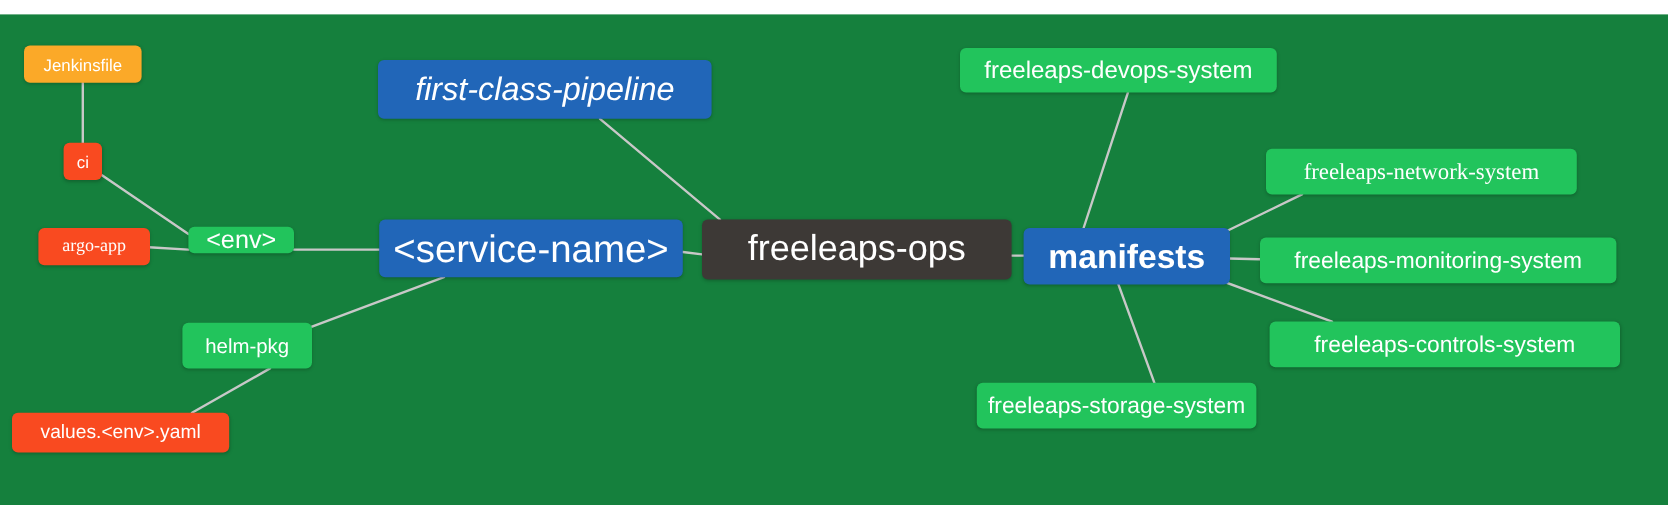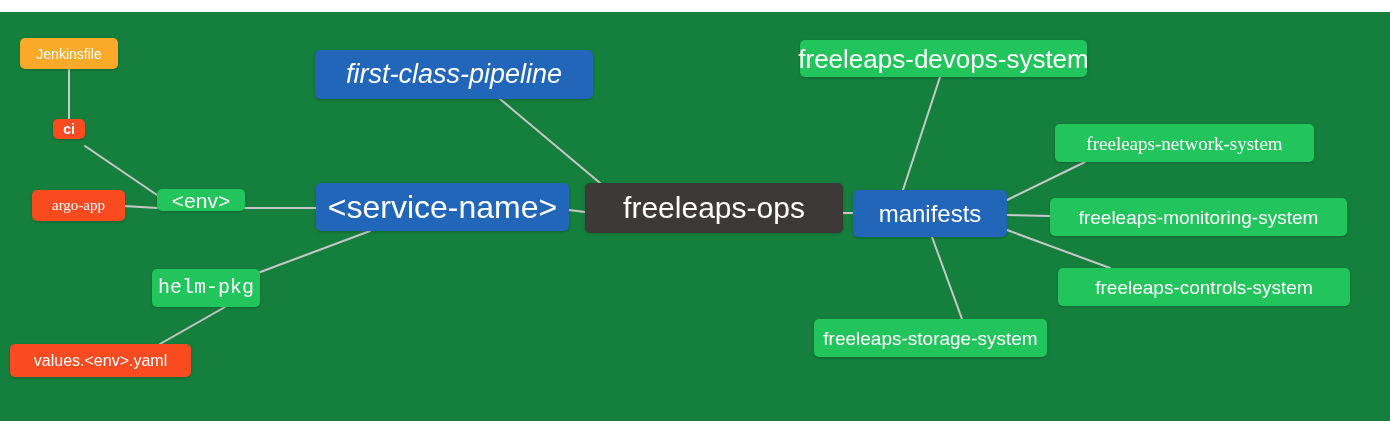--- a/index.html
+++ b/index.html
@@ -63,28 +63,28 @@
       <line x1="569" y1="198" x2="585" y2="200" stroke="#c8c8c8" stroke-width="2" stroke-linecap="round"></line>
       <line x1="843" y1="201" x2="853" y2="201" stroke="#c8c8c8" stroke-width="2" stroke-linecap="round"></line>
       <line x1="903" y1="178" x2="940" y2="65" stroke="#c8c8c8" stroke-width="2" stroke-linecap="round"></line>
       <line x1="1007" y1="188" x2="1085" y2="150" stroke="#c8c8c8" stroke-width="2" stroke-linecap="round"></line>
       <line x1="1007" y1="203" x2="1050" y2="204" stroke="#c8c8c8" stroke-width="2" stroke-linecap="round"></line>
       <line x1="1007" y1="218" x2="1110" y2="256" stroke="#c8c8c8" stroke-width="2" stroke-linecap="round"></line>
       <line x1="932" y1="225" x2="962" y2="307" stroke="#c8c8c8" stroke-width="2" stroke-linecap="round"></line>
     </svg>
   <div id="nodes">
       <div class="node n-orange" style="left: 20px; top: 26px; width: 98px; height: 31px; font-size: 14px;">Jenkinsfile</div>
-      <div class="node n-red" style="left: 53px; top: 107px; width: 32px; height: 20px; font-size: 14px; font-weight: bold;">ci</div>
+      <div class="node n-red" style="left: 53px; top: 107px; width: 32px; height: 31px; font-size: 14px;">ci</div>
       <div class="node n-red" style="left: 32px; top: 178px; width: 93px; height: 31px; font-size: 15px; font-family: Liberation Serif, serif;">argo-app</div>
       <div class="node n-green" style="left: 157px; top: 177px; width: 88px; height: 22px; font-size: 21px;">&lt;env&gt;</div>
-      <div class="node n-green" style="left: 152px; top: 257px; width: 108px; height: 38px; font-size: 20px; font-family: Liberation Mono, monospace;">helm-pkg</div>
+      <div class="node n-green" style="left: 152px; top: 257px; width: 108px; height: 38px; font-size: 17px;">helm-pkg</div>
       <div class="node n-red" style="left: 10px; top: 332px; width: 181px; height: 33px; font-size: 16px;">values.&lt;env&gt;.yaml</div>
       <div class="node n-blue" style="left: 315px; top: 38px; width: 278px; height: 49px; font-size: 27px; font-style: italic;">first-class-pipeline</div>
       <div class="node n-blue" style="left: 316px; top: 171px; width: 253px; height: 48px; font-size: 32px;">&lt;service-name&gt;</div>
       <div class="node n-root" style="left: 585px; top: 171px; width: 258px; height: 50px; font-size: 30px;">freeleaps-ops</div>
-      <div class="node n-blue" style="left: 853px; top: 178px; width: 154px; height: 47px; font-size: 24px;">manifests</div>
-      <div class="node n-green" style="left: 800px; top: 28px; width: 287px; height: 37px; font-size: 26px;">freeleaps-devops-system</div>
+      <div class="node n-blue" style="left: 853px; top: 178px; width: 172px; height: 47px; font-size: 28px; font-weight: bold;">manifests</div>
+      <div class="node n-green" style="left: 800px; top: 28px; width: 264px; height: 37px; font-size: 20px;">freeleaps-devops-system</div>
       <div class="node n-green" style="left: 1055px; top: 112px; width: 259px; height: 38px; font-size: 19px; font-family: Liberation Serif, serif;">freeleaps-network-system</div>
       <div class="node n-green" style="left: 1050px; top: 186px; width: 297px; height: 38px; font-size: 19px;">freeleaps-monitoring-system</div>
       <div class="node n-green" style="left: 1058px; top: 256px; width: 292px; height: 38px; font-size: 19px;">freeleaps-controls-system</div>
       <div class="node n-green" style="left: 814px; top: 307px; width: 233px; height: 38px; font-size: 19px;">freeleaps-storage-system</div>
     </div>
 </div>
 
 </body></html>

